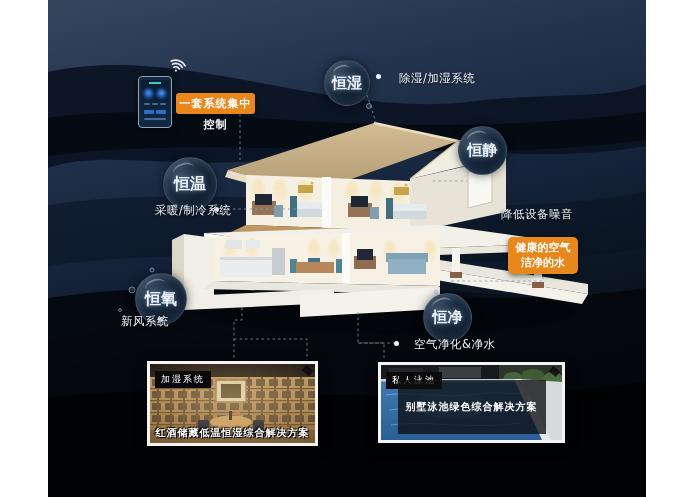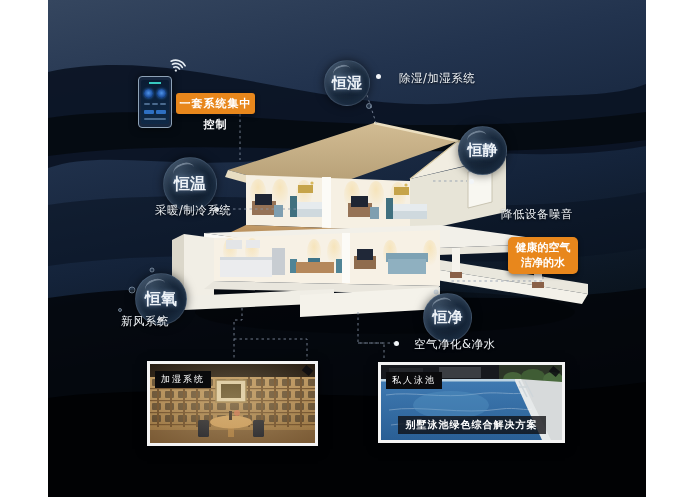--- a/index.html
+++ b/index.html
@@ -39,21 +39,21 @@
   .ps-btn{position:absolute;height:4px;background:#2e6fc2;border-radius:1px;}
 
   .card{position:absolute;background:#101010;border:3px solid #f4f4f4;box-shadow:0 3px 10px rgba(0,0,0,.6);}
   .card-tag{position:absolute;left:5px;top:7px;background:#0a0a0c;color:#fff;font-size:9px;
             padding:2px 6px;letter-spacing:2px;z-index:3;}
   .card-caption{position:absolute;left:0;right:0;bottom:3px;text-align:center;color:#fff;
             font-size:10px;font-weight:bold;letter-spacing:1px;z-index:3;
             text-shadow:1px 1px 0 #000,-1px -1px 0 #000,0 0 3px #000;}
   .card-caption-band{position:absolute;left:50%;transform:translateX(-50%);bottom:6px;color:#fff;
             font-size:10px;font-weight:bold;letter-spacing:1px;z-index:3;background:rgba(14,14,18,.78);
-            padding:2px 8px;white-space:nowrap;}
+            padding:20px 8px;white-space:nowrap;}
   .card-mark{position:absolute;right:3px;top:3px;width:9px;height:7px;background:#0c0c10;
             transform:rotate(40deg);opacity:.85;z-index:3;}
 </style>
 </head>
 <body>
 
 <div class="canvas">
 
   <div class="panel">
     <svg class="bg-svg" width="598" height="497" viewBox="0 0 598 497">
@@ -290,20 +290,21 @@
       <rect x="48" y="56" width="11" height="17" rx="1.5" fill="#22232a"></rect>
       <rect x="103" y="56" width="11" height="17" rx="1.5" fill="#22232a"></rect>
       <rect x="78" y="58" width="6" height="15" fill="#a6793f"></rect>
       <ellipse cx="81" cy="58" rx="21" ry="6.5" fill="#c59758"></ellipse>
       <rect x="79" y="47" width="3" height="9" fill="#30231a"></rect>
       <circle cx="87" cy="49" r="3" fill="#c86a4a" opacity="0.8"></circle>
       <rect width="165" height="79" fill="url(#warmG)"></rect>
     </svg>
     <div class="card-tag">加湿系统</div>
     <div class="card-mark"></div>
+    <div class="card-caption">红酒储藏低温恒湿综合解决方案</div>
   </div>
 
   <div class="card" style="left:378px;top:362px;width:181px;height:75px;">
     <svg width="181" height="75" viewBox="0 0 181 75">
       <defs>
         <linearGradient id="poolG" x1="0" y1="0" x2="0" y2="1">
           <stop offset="0" stop-color="#3f7ab2"></stop>
             <stop offset="1" stop-color="#2a5f95"></stop>
         </linearGradient>
       </defs>

